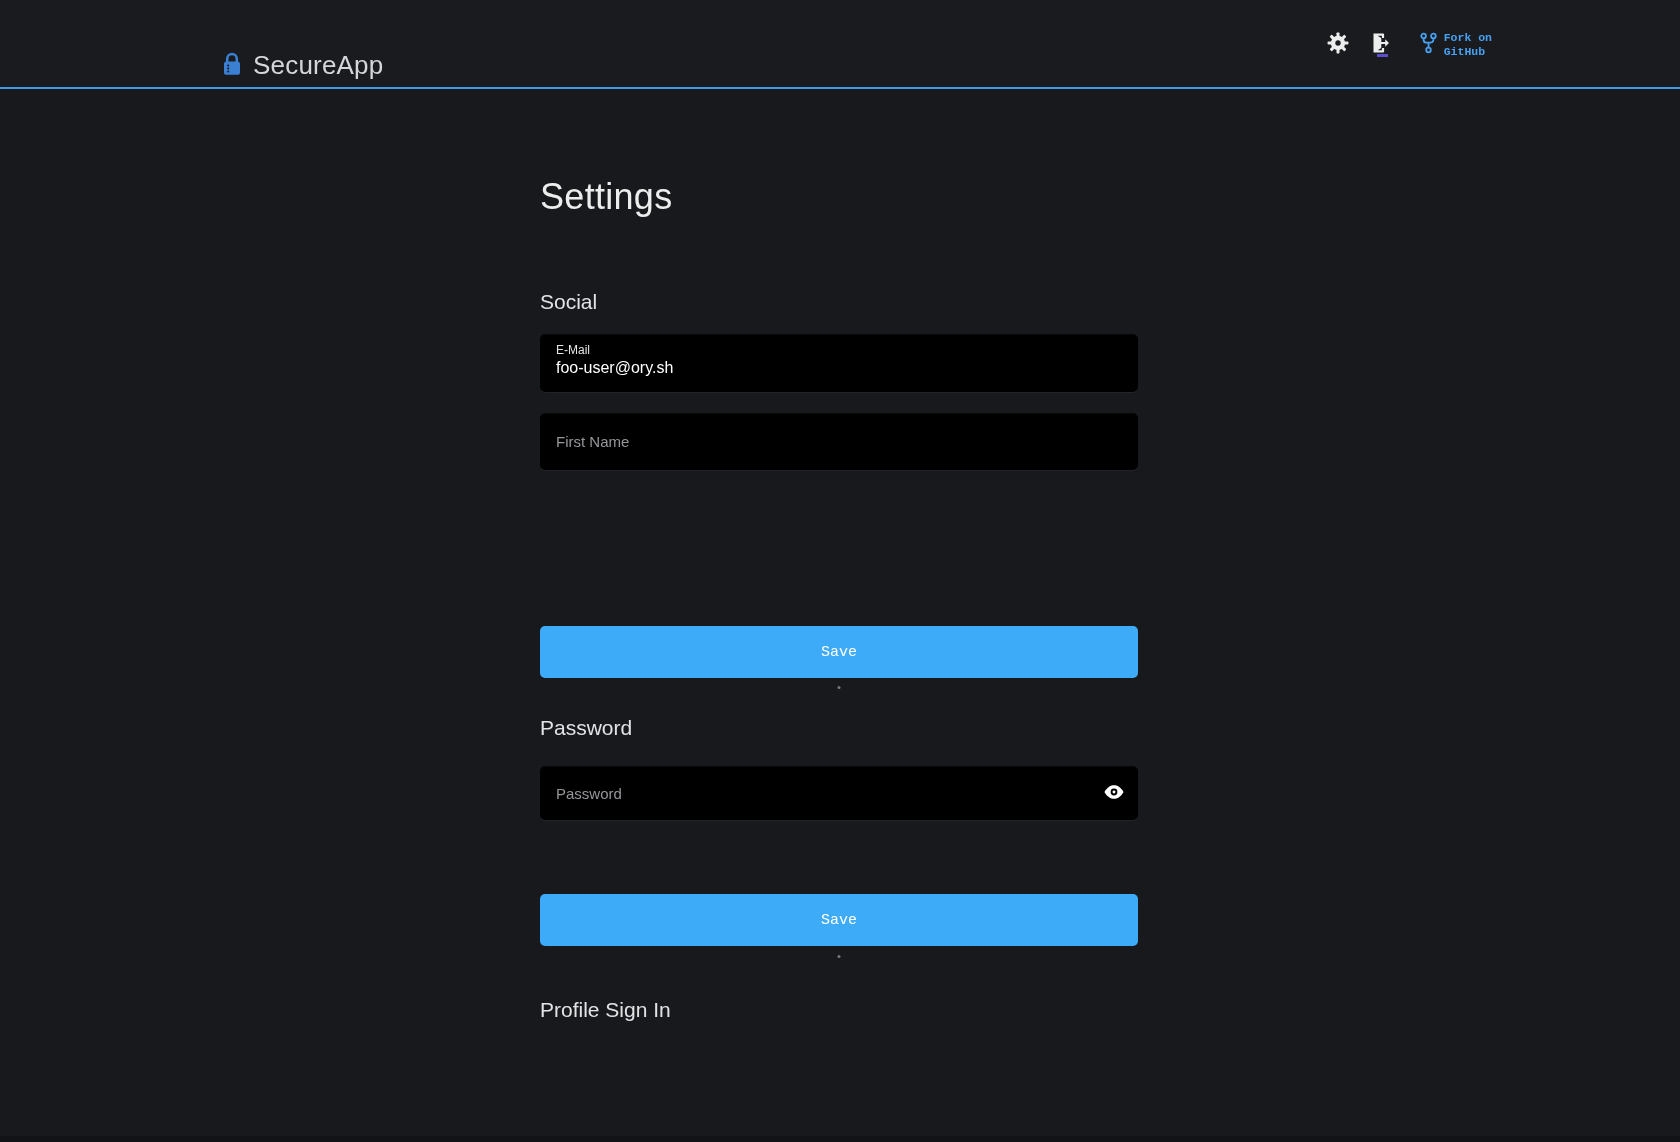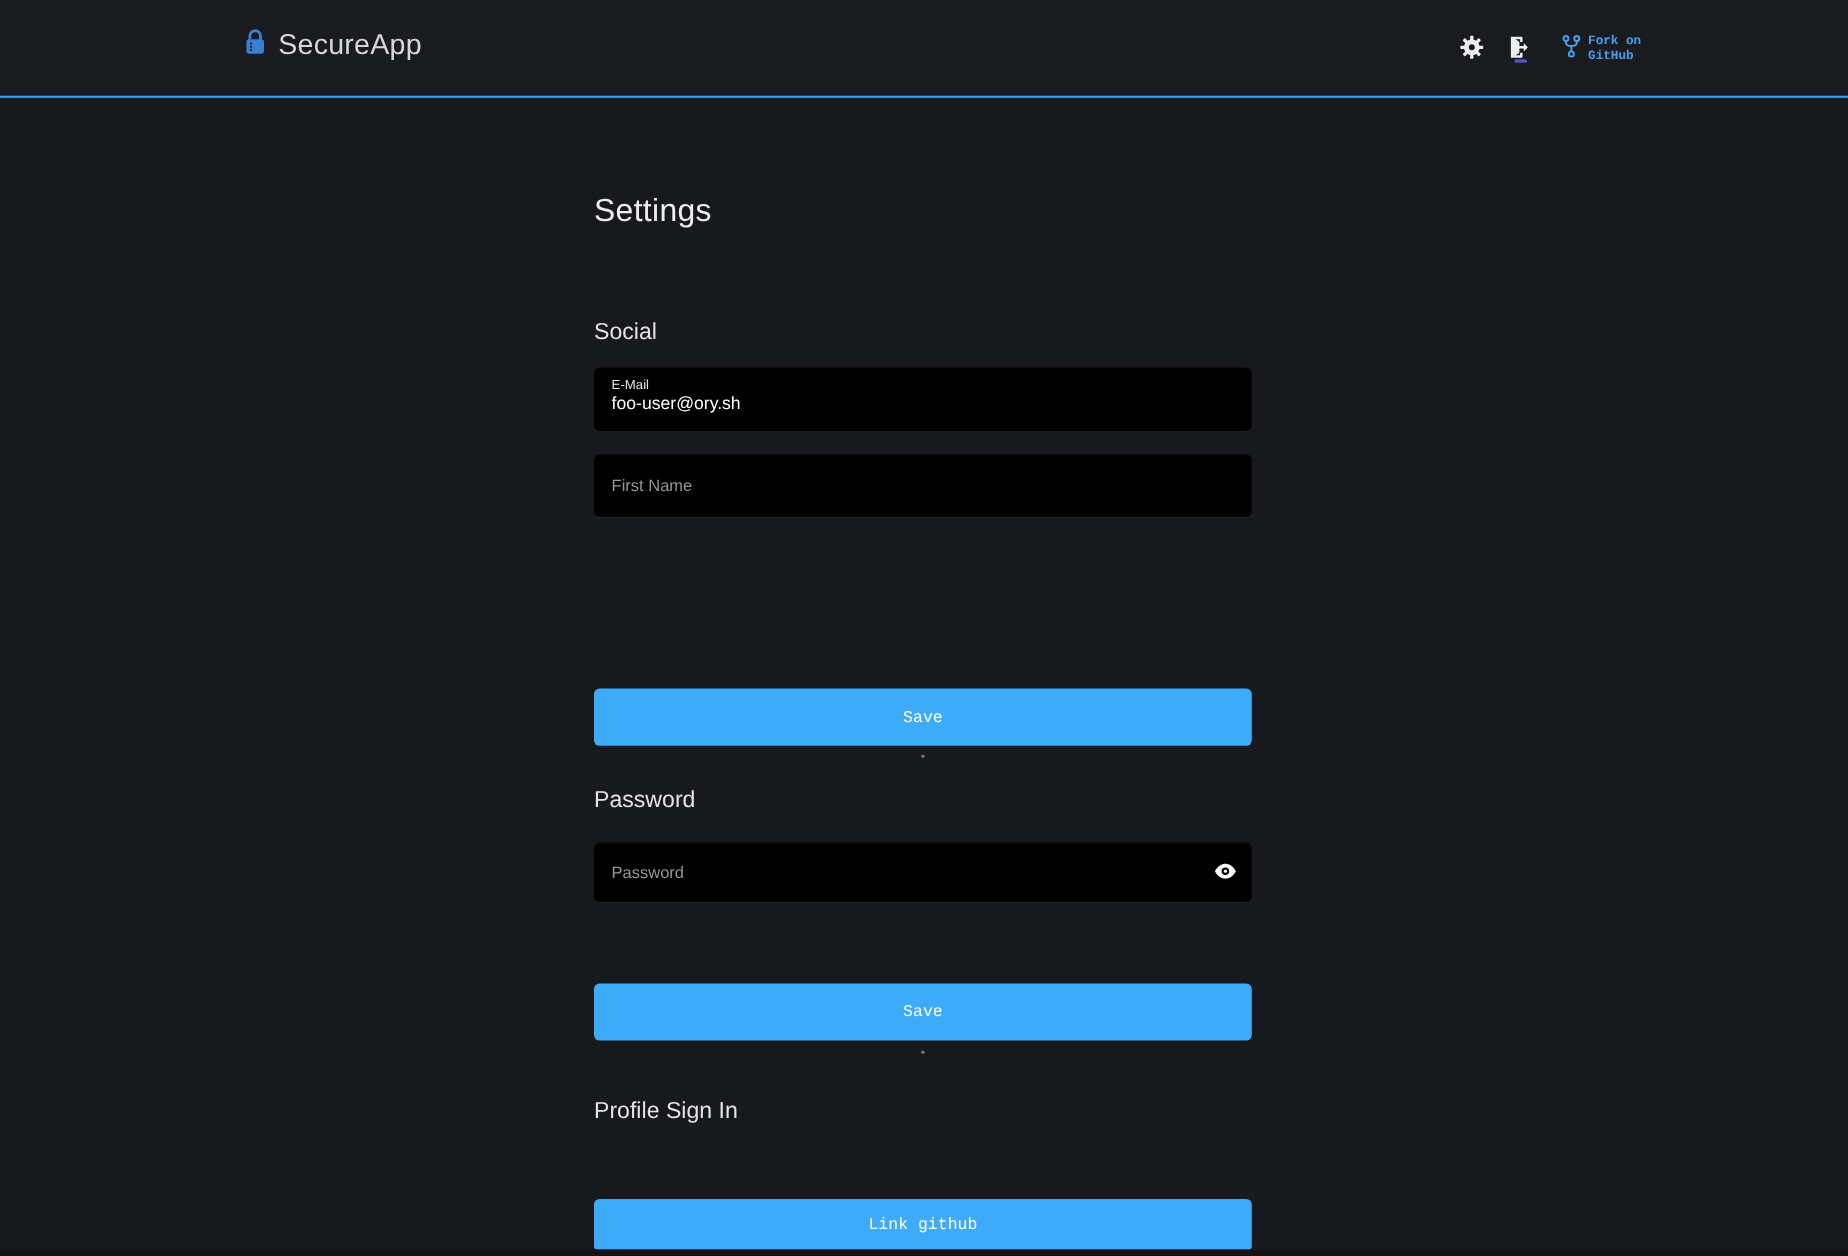--- a/index.html
+++ b/index.html
@@ -22,21 +22,21 @@
   }
 
   
   .header{
     position:absolute;top:0;left:0;width:1680px;height:89px;
     background:var(--header_bg);
     border-bottom:2px solid var(--divider);
   }
   .brand{
     position:absolute;left:222px;top:0;height:81px;
-    display:flex;align-items:center;gap:11px;
+    display:flex;align-items:flex-end;gap:11px;
   }
   .brand-title{font-size:26px;color:#d5d6d8;letter-spacing:.2px;}
   .header-actions{
     position:absolute;right:188px;top:0;height:89px;
     display:flex;align-items:center;gap:17px;
   }
   .icon-btn{
     background:none;border:none;cursor:pointer;
     width:26px;height:26px;display:flex;align-items:center;justify-content:center;
     padding:0;
@@ -52,21 +52,21 @@
   .cursor-dash{
     position:absolute;left:1377px;top:54px;width:11px;height:3px;
     background:#5b4ec9;
   }
 
   
   .main-col{position:absolute;left:540px;top:0;width:598px;height:1142px;}
 
   .page-title{
     position:absolute;top:176px;left:0;
-    font-size:29px;font-weight:400;color:#eceded;letter-spacing:.3px;
+    font-size:36px;font-weight:400;color:#eceded;letter-spacing:.3px;
   }
   .section-heading{
     position:absolute;left:0;
     font-size:21px;font-weight:400;color:#e2e3e5;
   }
   .h-profile{top:290px;}
   .h-password{top:716px;}
   .h-social{top:998px;}
 
   .field{
@@ -213,16 +213,15 @@
         </svg>
       </span>
     </button>
   </div>
 
   <button class="btn btn-save-password">Save</button>
   <div class="dot dot2"></div>
 
   <h2 class="section-heading h-social">Profile Sign In</h2>
 
-  <button class="btn btn-link-github">Link github</button>
 </main>
 
 <div class="bottom-strip"></div>
 
 </body></html>

